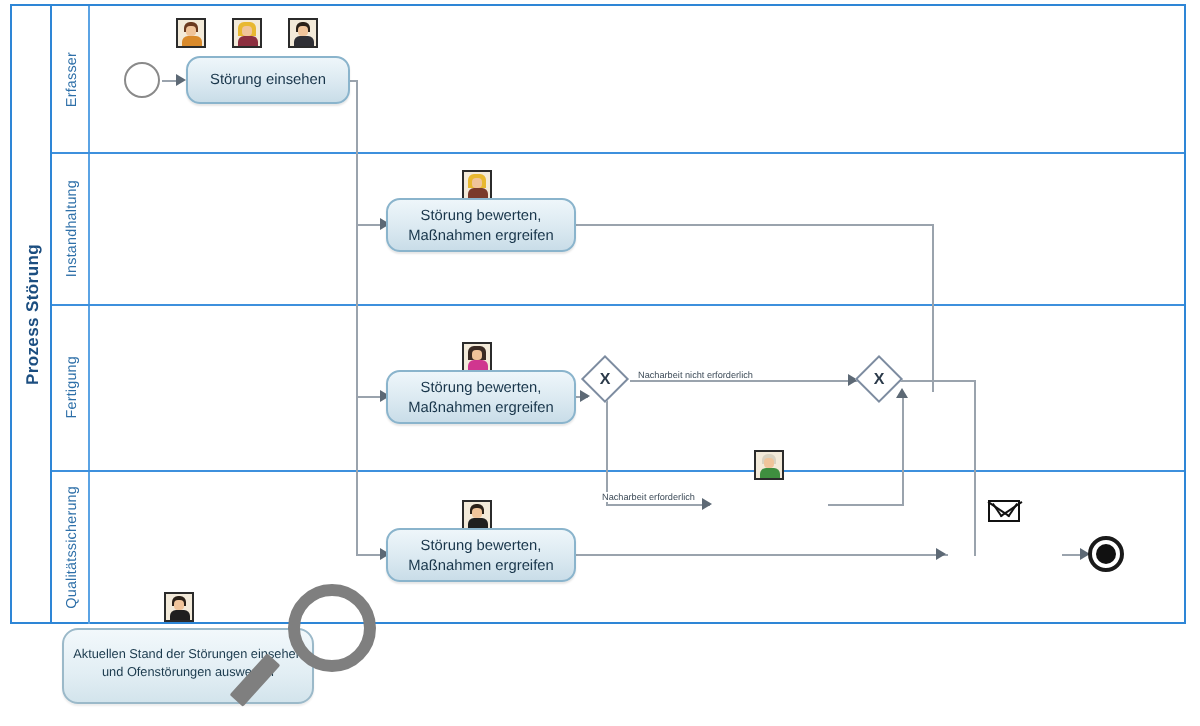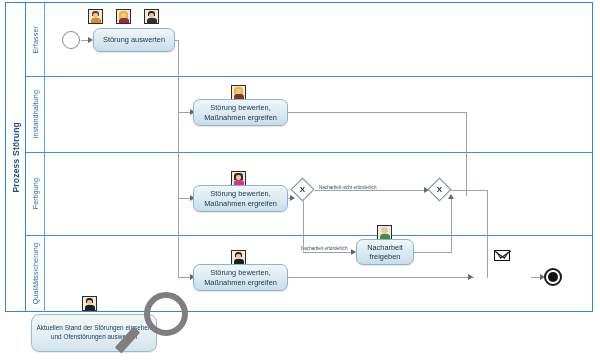--- a/index.html
+++ b/index.html
@@ -395,38 +395,35 @@
     <div class="body" style="background:#3f8f3f;"></div>
   </div>
 
   <div class="avatar" style="left:82px; top:296px;">
     <div class="hair" style="background:#2b2118;"></div>
     <div class="face"></div>
     <div class="body" style="background:#1f1f1f;"></div>
   </div>
 
   <div class="task" style="left:93px; top:28px; width:82px; height:24px;">
-    <span class="tlabel">Störung auswerten</span>
+    <span class="tlabel">Störung einsehen</span>
   </div>
 
   <div class="task" style="left:193px; top:99px; width:95px; height:27px;">
     <span class="tlabel">Störung bewerten,<br>Maßnahmen ergreifen</span>
   </div>
 
   <div class="task" style="left:193px; top:185px; width:95px; height:27px;">
     <span class="tlabel">Störung bewerten,<br>Maßnahmen ergreifen</span>
   </div>
 
   <div class="task" style="left:193px; top:264px; width:95px; height:27px;">
     <span class="tlabel">Störung bewerten,<br>Maßnahmen ergreifen</span>
   </div>
 
-  <div class="task" style="left:356px; top:239px; width:58px; height:26px;">
-    <span class="tlabel">Nacharbeit<br>freigeben</span>
-  </div>
 
 
   <div class="envelope" style="left:494px; top:250px;"></div>
 
   <div class="note" style="left:31px; top:314px; width:126px; height:38px;">
     <span>Aktuellen Stand der Störungen einsehen und Ofenstörungen auswerten</span>
   </div>
 
   <div class="magnifier" style="left:144px; top:292px;"></div>
   <div class="mag-handle" style="left:123px; top:326px;"></div>

